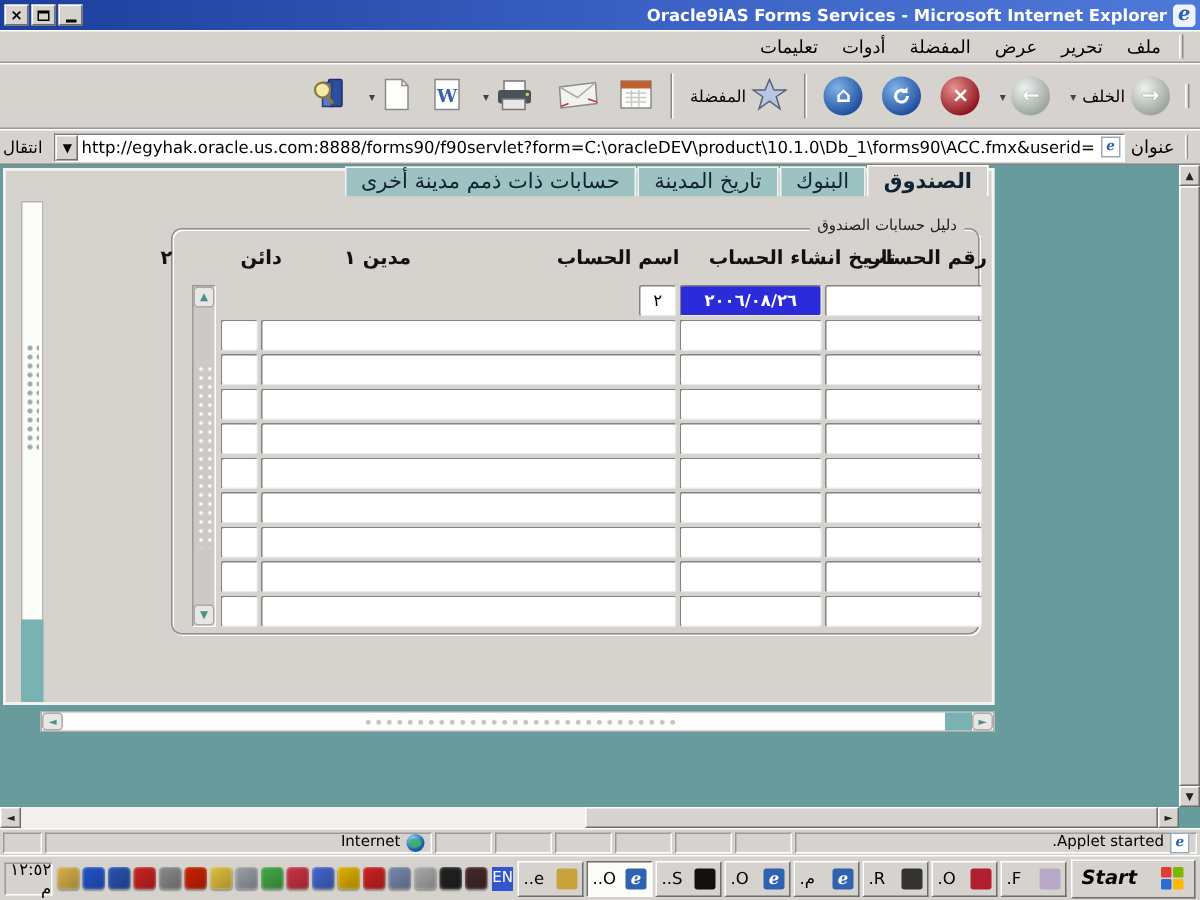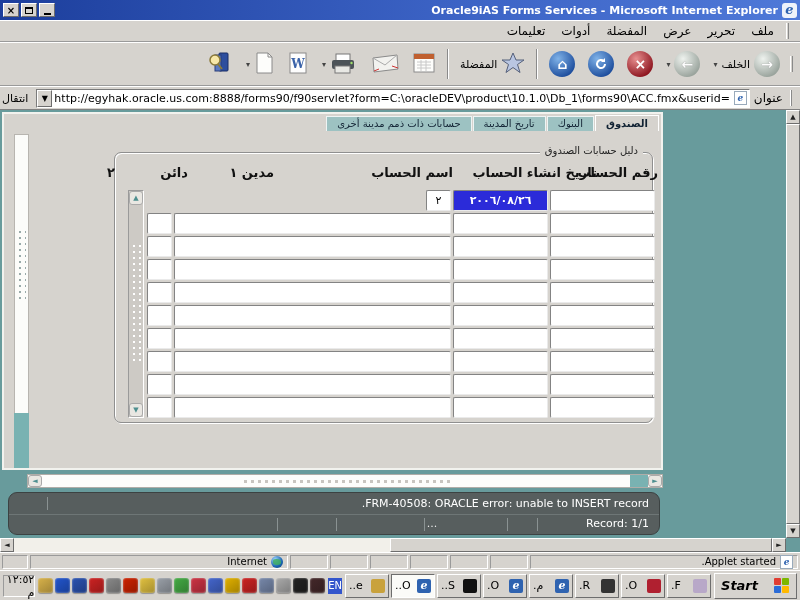--- a/index.html
+++ b/index.html
@@ -60,21 +60,21 @@
     font-size:7px; text-align:center; line-height:12px; color:#222; }
   .vthumb { position:absolute; left:0; top:14px; width:14px; height:400px; background:#d6d3ce;
     border:1px solid; border-color:#fff #6d6d6d #6d6d6d #fff; }
   .hthumb { position:absolute; top:0; left:390px; width:382px; height:14px; background:#d6d3ce;
     border:1px solid; border-color:#fff #6d6d6d #6d6d6d #fff; }
 
   
   .formwin { position:absolute; left:2px; top:2px; width:661px; height:358px; background:#d6d3ce;
     border:2px solid #f2f2ee; }
   .tabstrip { position:relative; height:17px; direction:rtl; display:flex; align-items:flex-end; padding-right:2px; }
-  .tab { background:#9dc2c2; border:1px solid #eef4f4; border-bottom:none; color:#123; font-size:10px;
+  .tab { background:#9dc2c2; border:1px solid #eef4f4; border-bottom:none; color:#123; font-size:14px;
     padding:1px 10px 2px; margin-left:1px; white-space:nowrap; }
   .tab.active { background:#d6d3ce; font-weight:bold; padding-top:2px; border-color:#fff; }
 
   .canvas { position:relative; width:657px; height:337px; background:#d6d3ce; overflow:hidden; }
 
   .groupbox { position:absolute; left:110px; top:21px; width:539px; height:271px;
     border:1px solid #8f8f8f; border-radius:7px; box-shadow:inset 1px 1px 0 #fff, 1px 1px 0 #fff; }
   .grouplabel { position:absolute; top:14px; right:18px; background:#d6d3ce; padding:0 5px; font-size:10px; color:#222; }
 
   .hdr { position:absolute; top:34px; font-size:13px; font-weight:bold; color:#111; white-space:nowrap; }
@@ -392,35 +392,20 @@
 
   <div class="appleths">
     <div class="ah-btn">◄</div>
     <div class="ah-track">
       <div class="ah-dots"></div>
     </div>
     <div class="ah-teal"></div>
     <div class="ah-btn">►</div>
   </div>
 
-  <div class="console">
-    <div class="cline1">
-      <span class="ctick1"></span>
-      <span>.FRM-40508: ORACLE error: unable to INSERT record</span>
-    </div>
-    <div class="cline2">
-      <span class="ctick" style="left:268px"></span>
-      <span class="ctick" style="left:327px"></span>
-      <span class="ctick" style="left:415px"></span>
-      <span class="ctick" style="left:498px"></span>
-      <span class="ctick" style="left:528px"></span>
-      <span class="cdots">...</span>
-      <span class="crecord">Record: 1/1</span>
-    </div>
-  </div>
 
   <div class="vscroll">
     <div class="sbtn" style="top:0;left:0">▲</div>
     <div class="vthumb"></div>
     <div class="sbtn" style="bottom:0;left:0">▼</div>
   </div>
   <div class="hscroll">
     <div class="sbtn" style="left:0;top:0">◄</div>
     <div class="hthumb"></div>
     <div class="sbtn" style="right:0;top:0">►</div>

